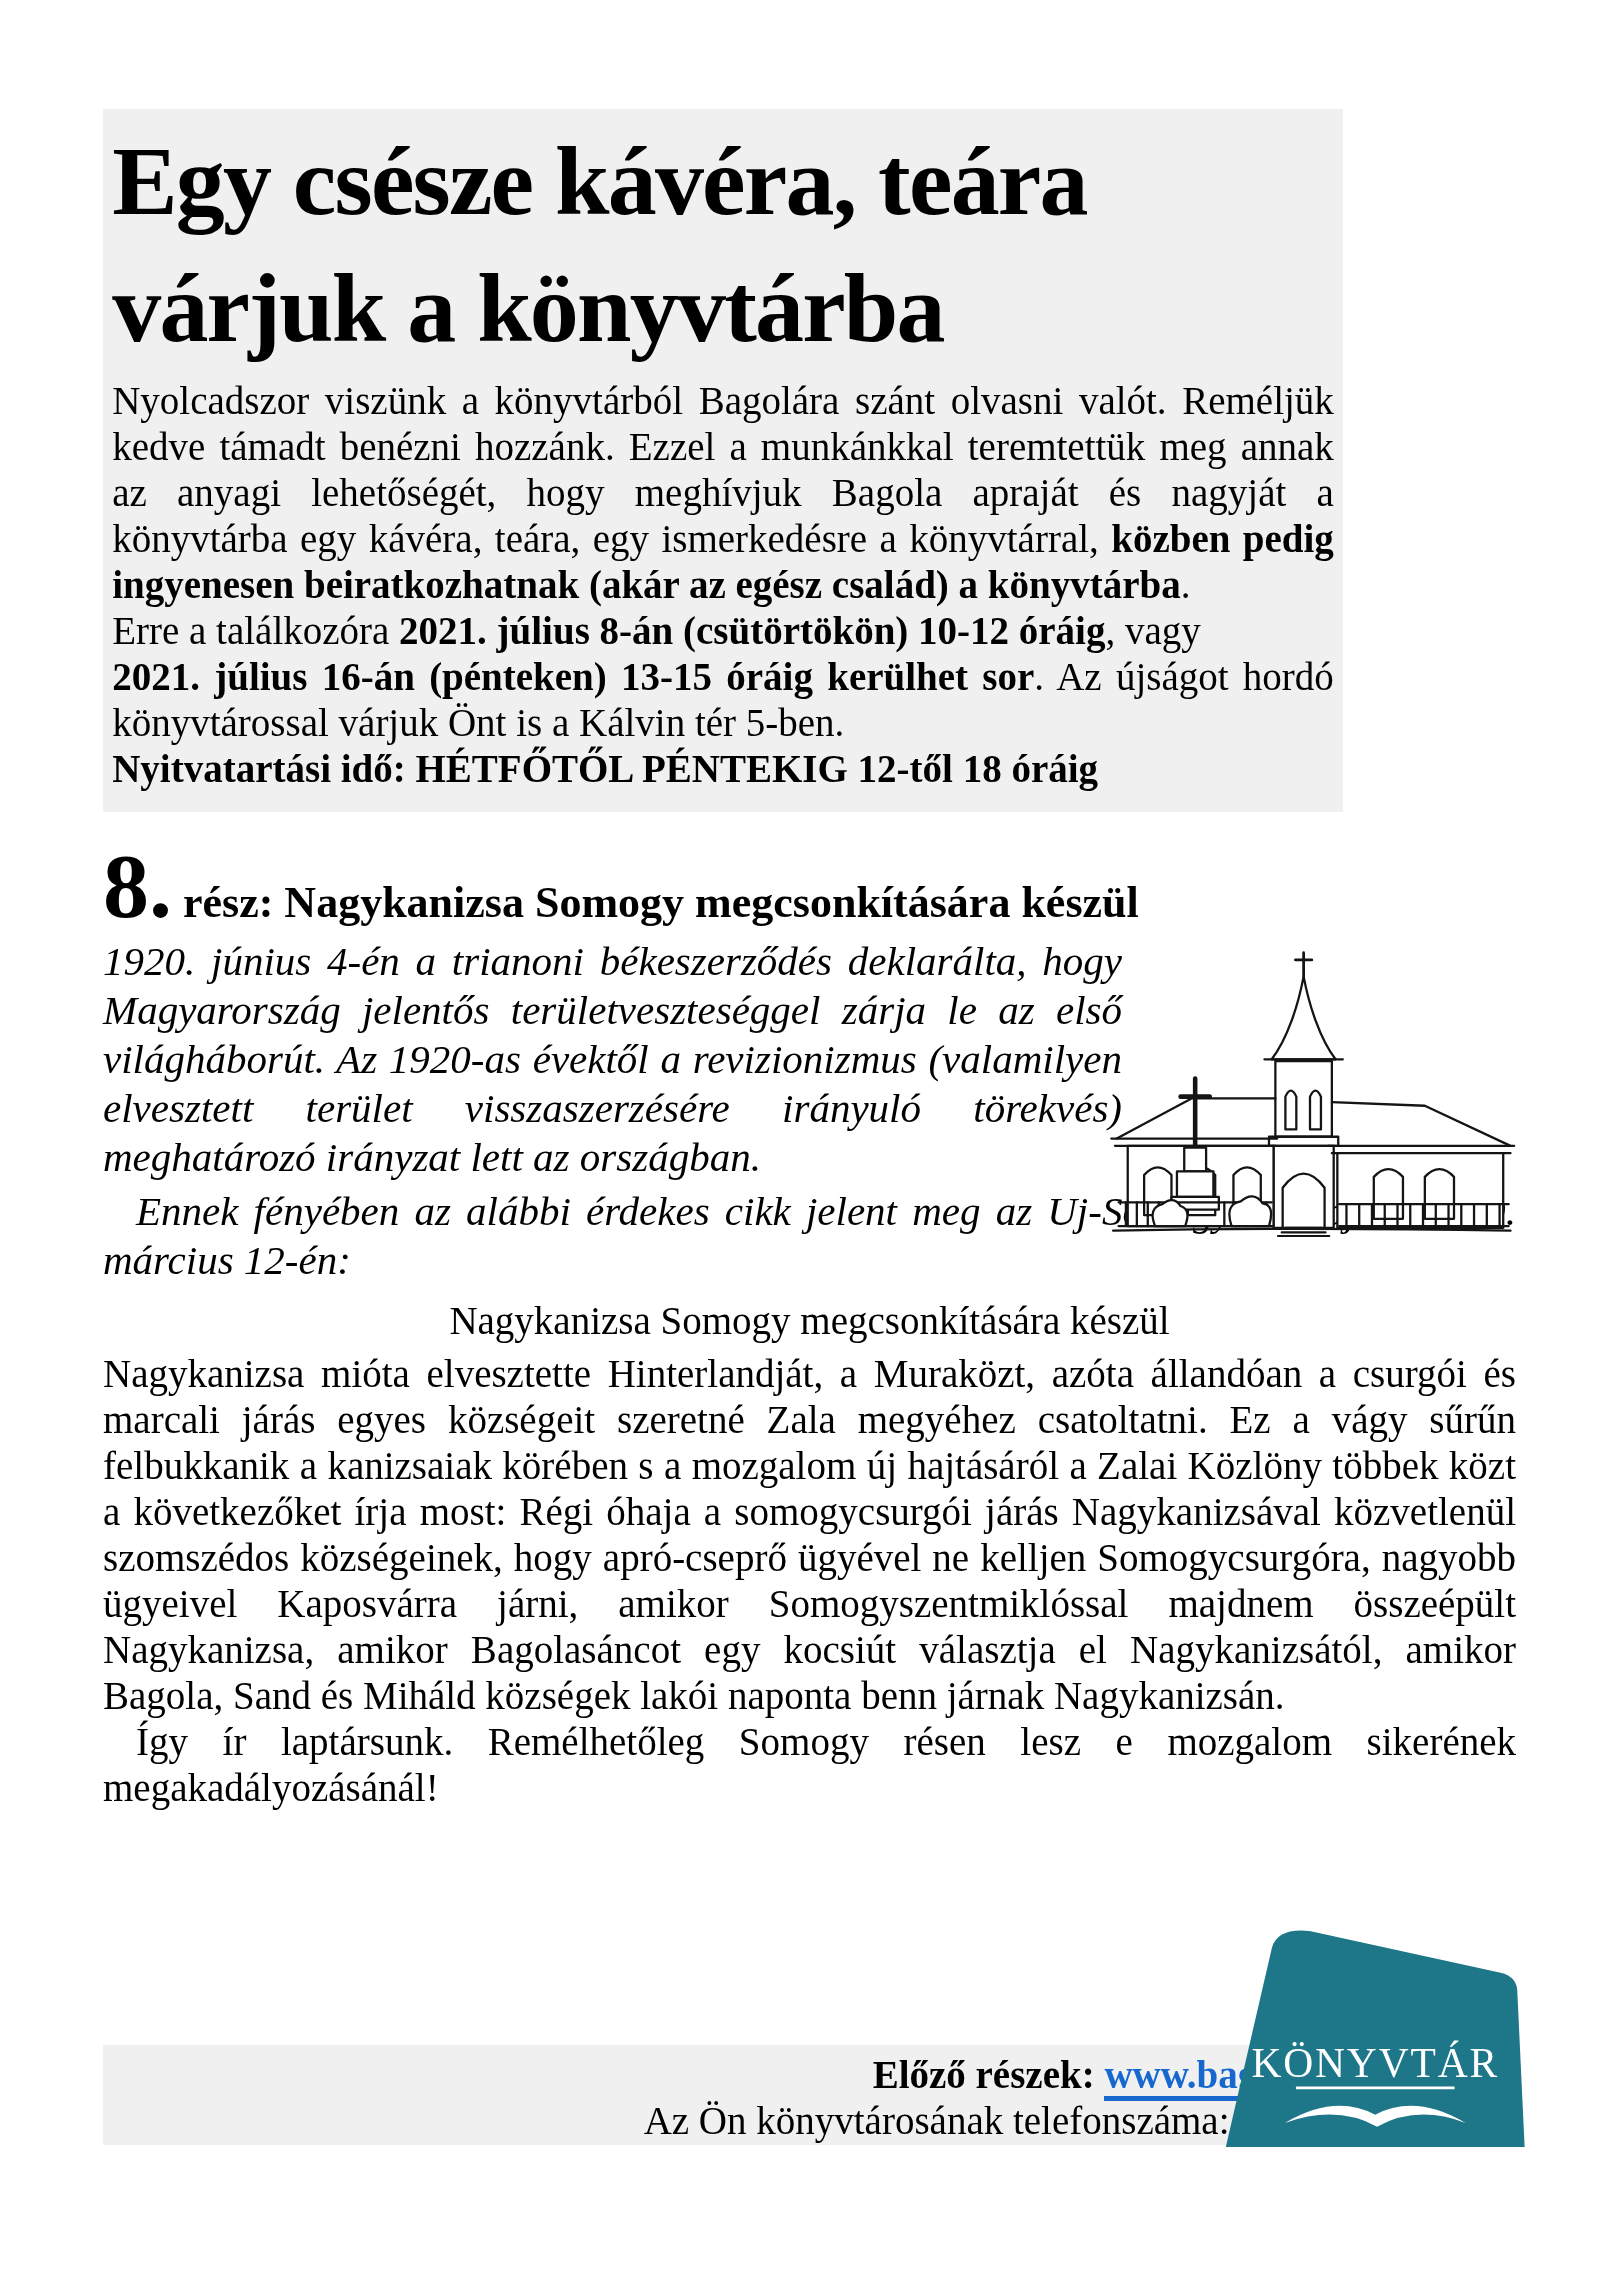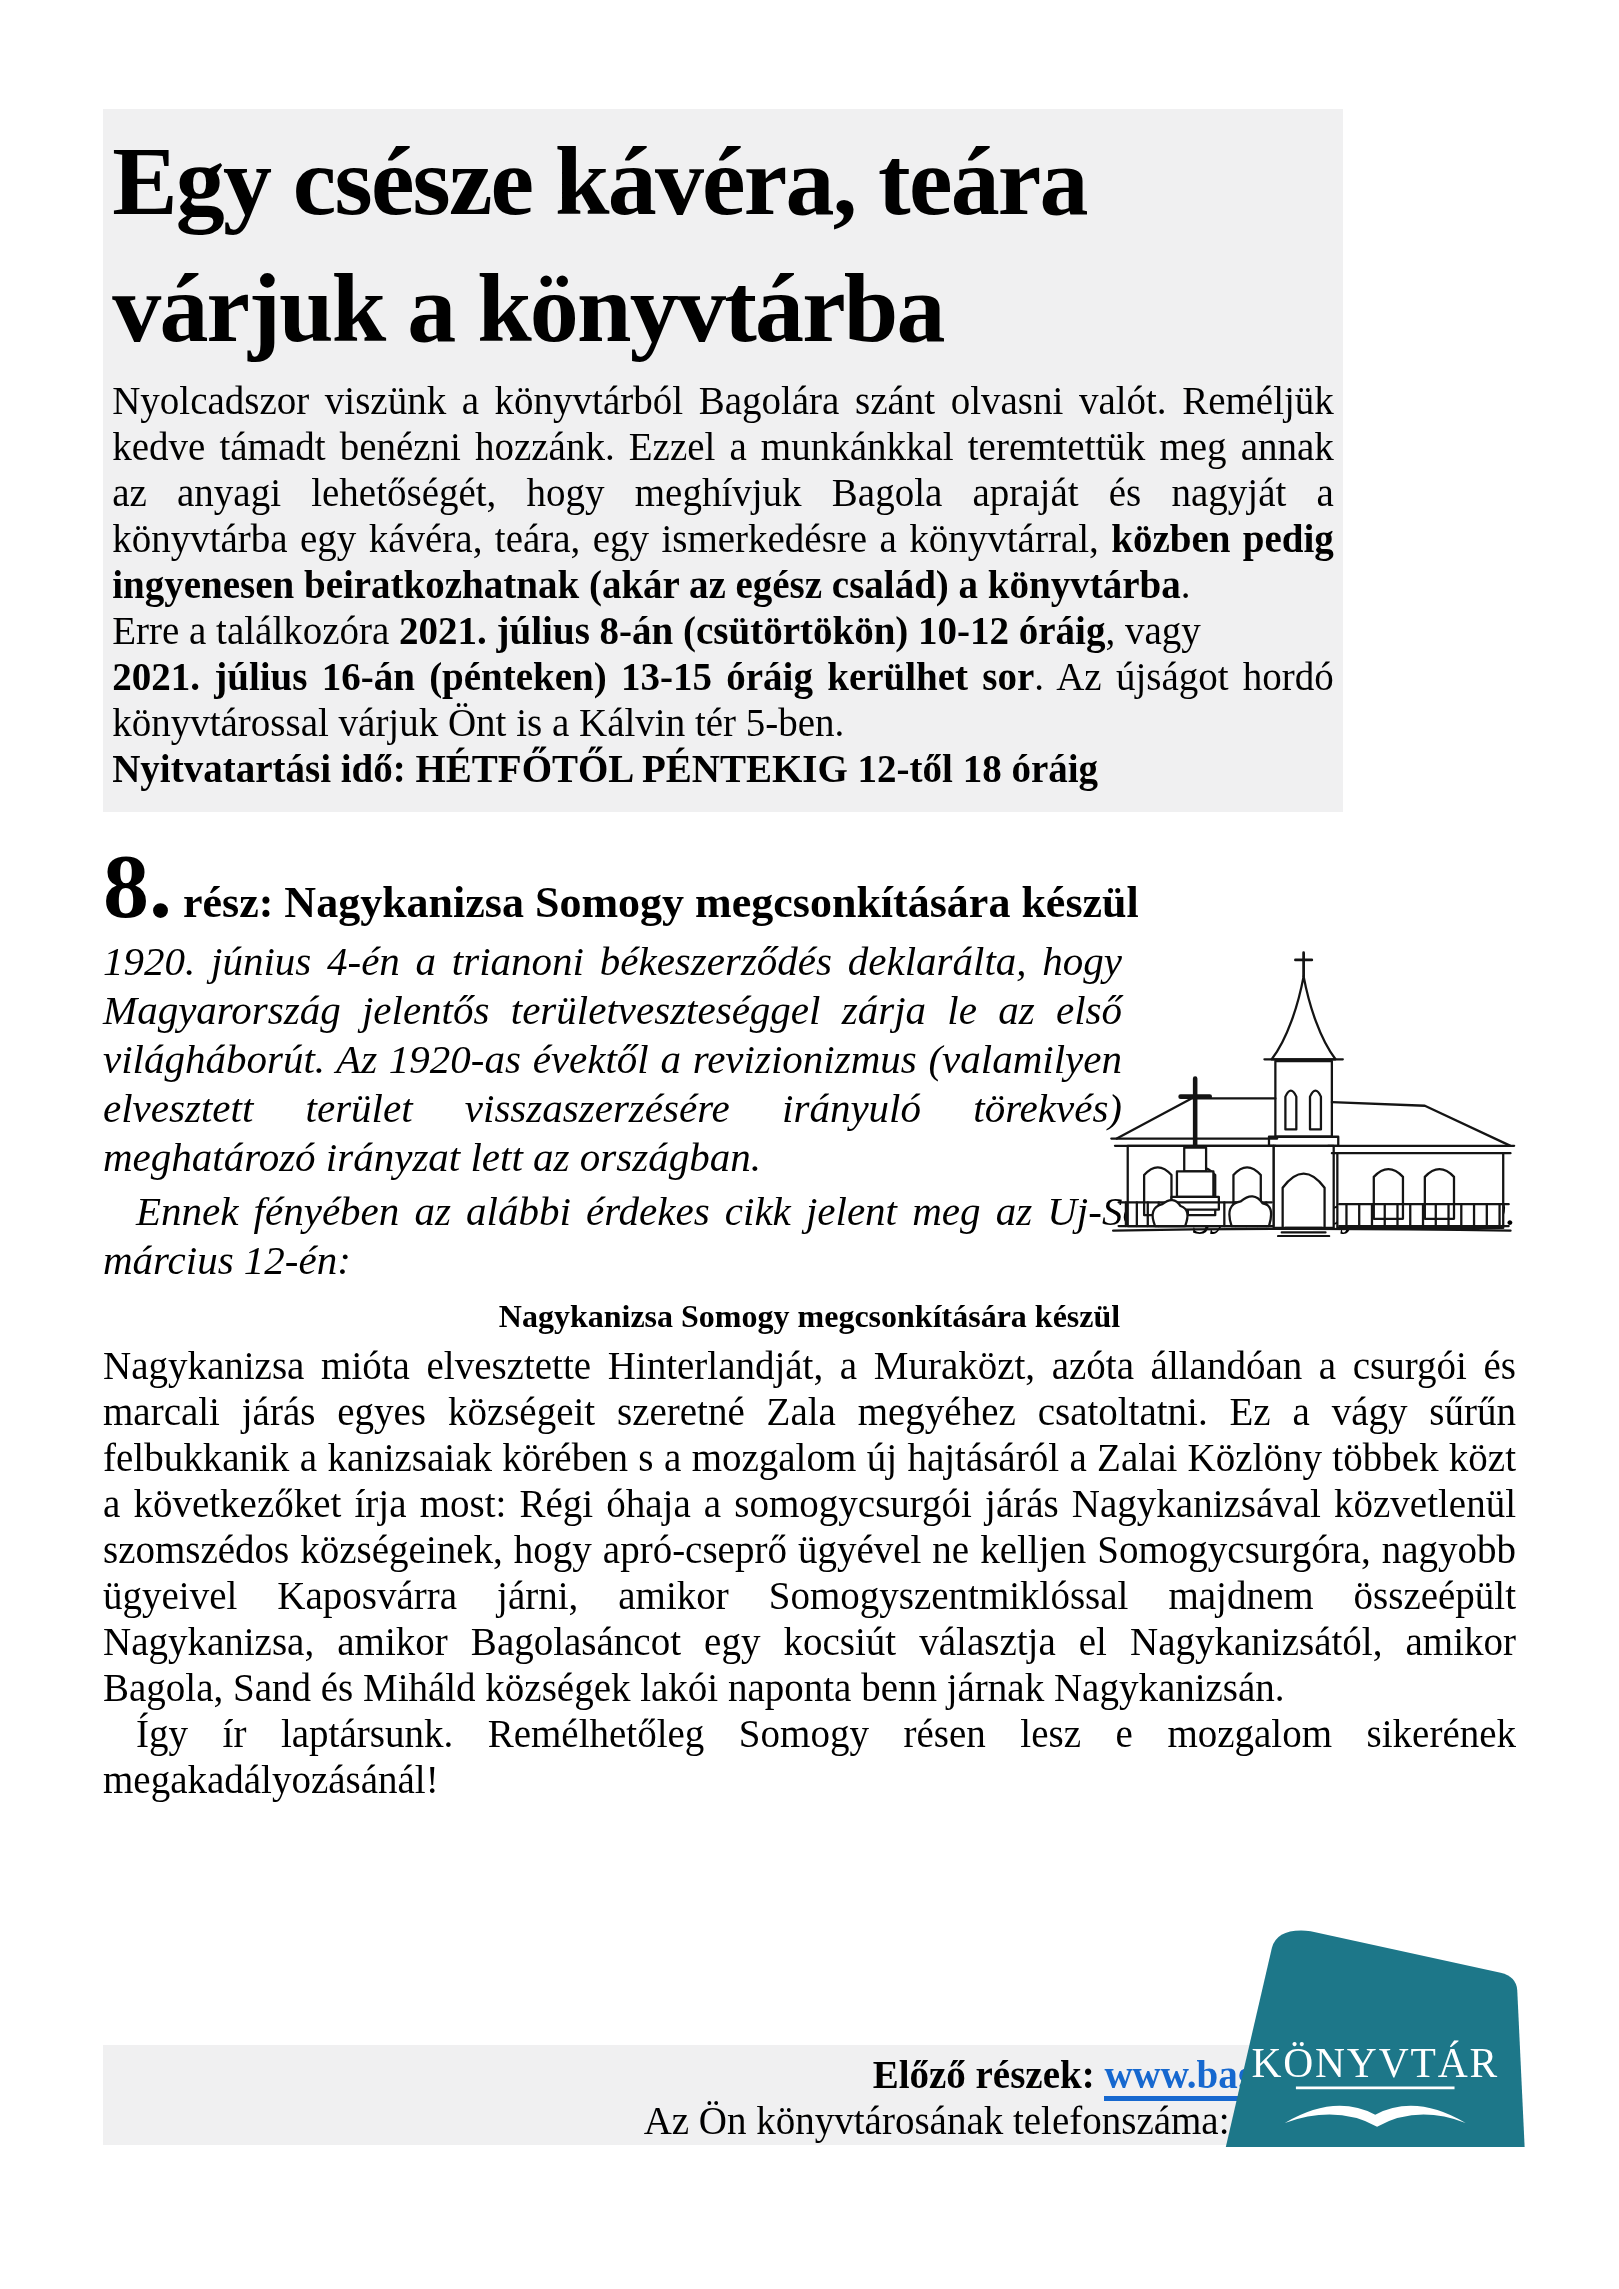--- a/index.html
+++ b/index.html
@@ -25,21 +25,21 @@
   .section-title{
     font-size:98px; line-height:113px; font-weight:bold; margin:0;
     letter-spacing:-1.8px; white-space:nowrap;
   }
   .church{ position:absolute; top:107px; right:0; width:412px; height:288px; }
   .part-head{ margin:16.6px 0 9.2px 0; white-space:nowrap; }
   .part-num{ font-size:92px; font-weight:bold; line-height:55px; vertical-align:baseline; }
   .part-title{ font-size:44px; font-weight:bold; margin-left:11px; }
   .lead{ font-style:italic; font-size:41px; line-height:49px; text-align:justify; margin:5.5px 0 0 0; }
   .lead-narrow{ width:1019px; }
-  .article-head{ font-size:32px; font-weight:bold; text-align:center; margin:13px 0 7.4px 0; }
+  .article-head{ font-size:39px; font-weight:normal; text-align:center; margin:13px 0 7.4px 0; }
   .closing{ margin-top:0; }
   
   .footer-box{
     position:absolute; left:103px; top:2045px; width:1413px; height:100px;
     background:#f0f0f1; padding:7.4px 11px; box-sizing:border-box;
     font-size:39px; line-height:46px;
   }
   .footer-line{ margin:0;text-align:right; }
   .prev-link{
     color:#1668cf; text-decoration:none; border-bottom:5.5px solid #1668cf;

